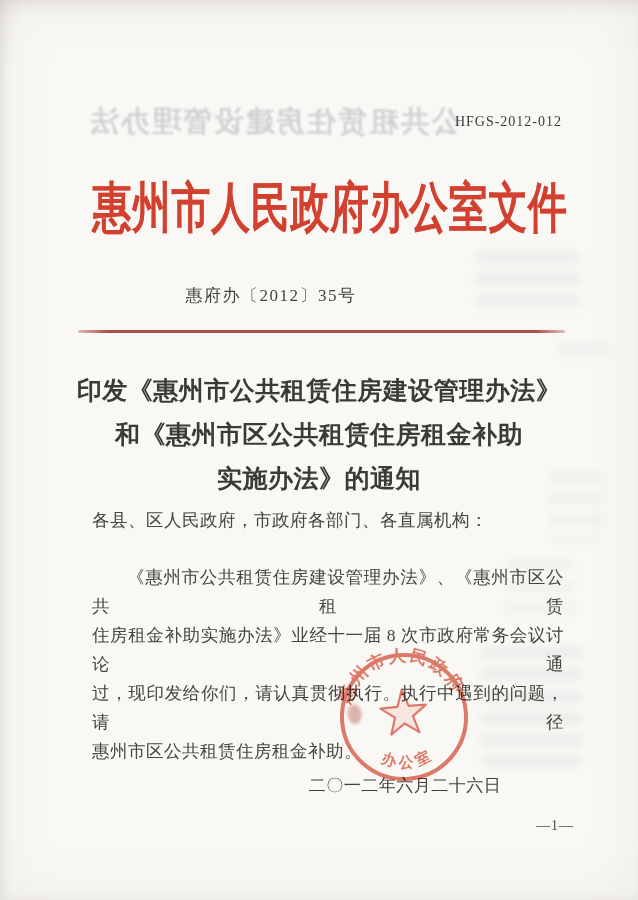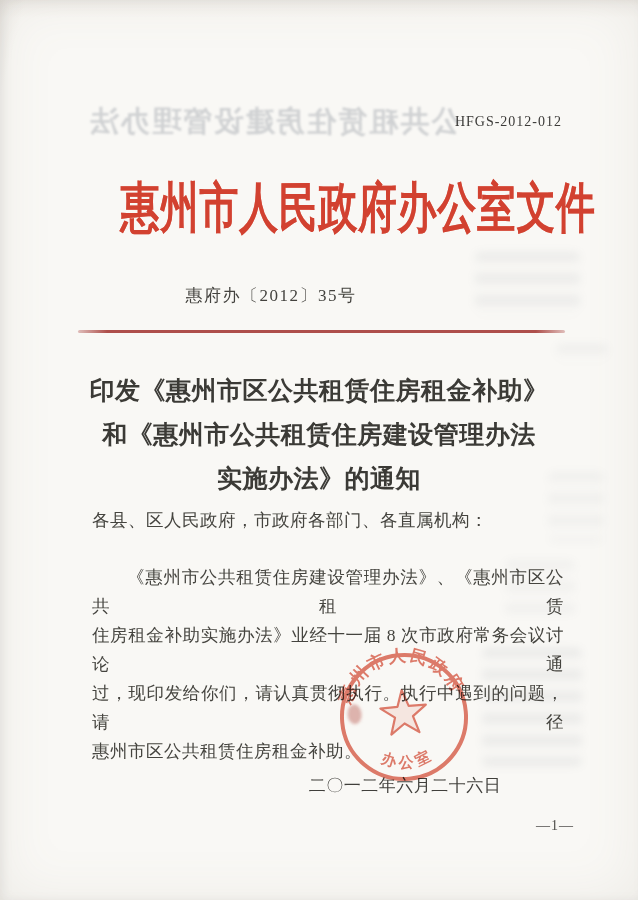--- a/index.html
+++ b/index.html
@@ -54,21 +54,20 @@
     color: #3b3a38;
     white-space: nowrap;
   }
 
   .masthead {
     position: absolute;
     top: 176px; left: 0; width: 638px; height: 64px;
     line-height: 64px;
     text-align: center;
     white-space: nowrap;
-    padding-left: 28px;
   }
   .masthead-inner {
     display: inline-block;
     font-size: 54px;
     font-weight: bold;
     color: #d24130;
     letter-spacing: 1px;
     transform: scaleX(0.72);
     transform-origin: center;
     text-shadow: 0 0 0.5px rgba(210,65,48,0.6);
@@ -169,22 +168,22 @@
 
   <div class="masthead">
     <span class="masthead-inner">惠州市人民政府办公室文件</span>
   </div>
 
   <div class="doc-number">惠府办〔2012〕35号</div>
 
   <div class="red-rule"></div>
 
   <div class="notice-title">
-    <div>印发《惠州市区公共租赁住房租金补助》</div>
-    <div>和《惠州市公共租赁住房建设管理办法</div>
+    <div>印发《惠州市公共租赁住房建设管理办法》</div>
+    <div>和《惠州市区公共租赁住房租金补助</div>
     <div>实施办法》的通知</div>
   </div>
 
   <div class="body-block">
     <div class="line">各县、区人民政府，市政府各部门、各直属机构：</div>
     <div class="line just indent">《惠州市公共租赁住房建设管理办法》、《惠州市区公共租赁</div>
     <div class="line just">住房租金补助实施办法》业经十一届 8 次市政府常务会议讨论通</div>
     <div class="line just">过，现印发给你们，请认真贯彻执行。执行中遇到的问题，请径</div>
     <div class="line">惠州市区公共租赁住房租金补助。</div>
   </div>

